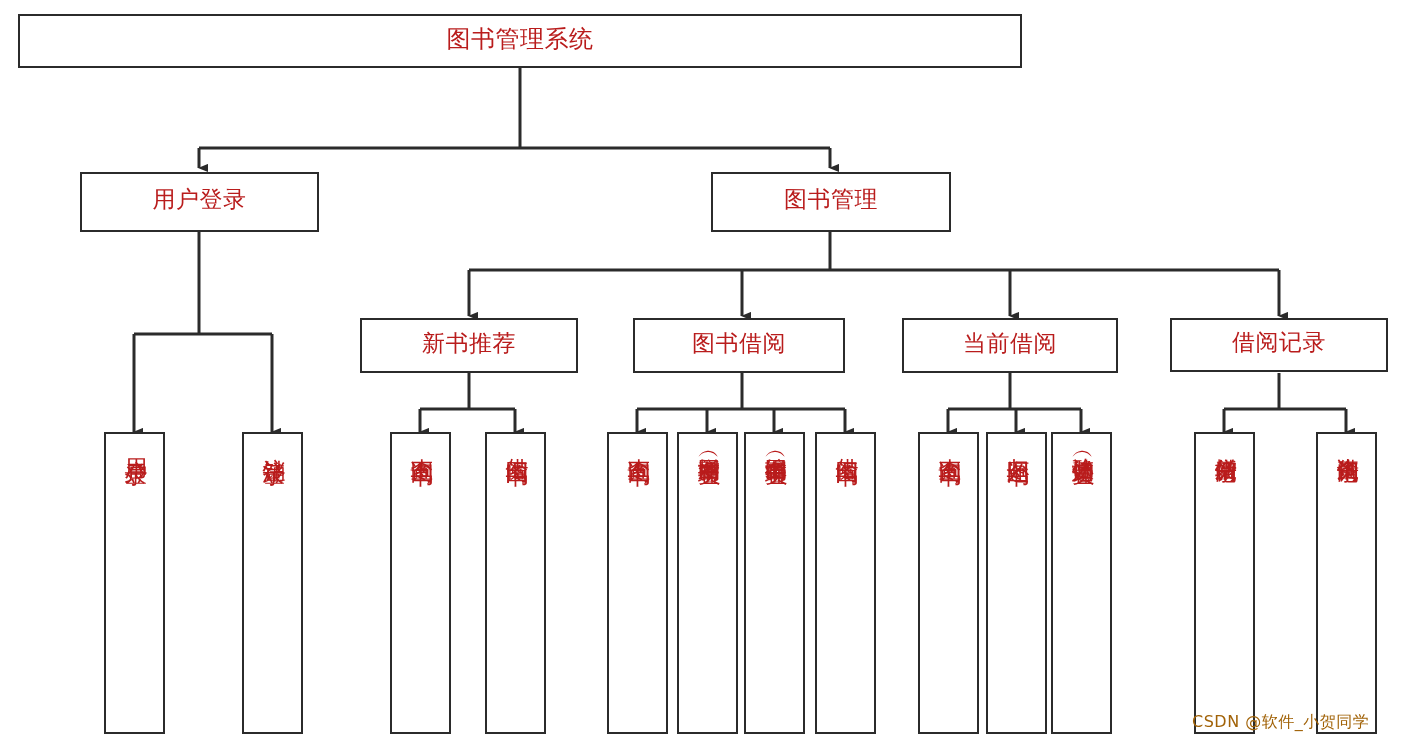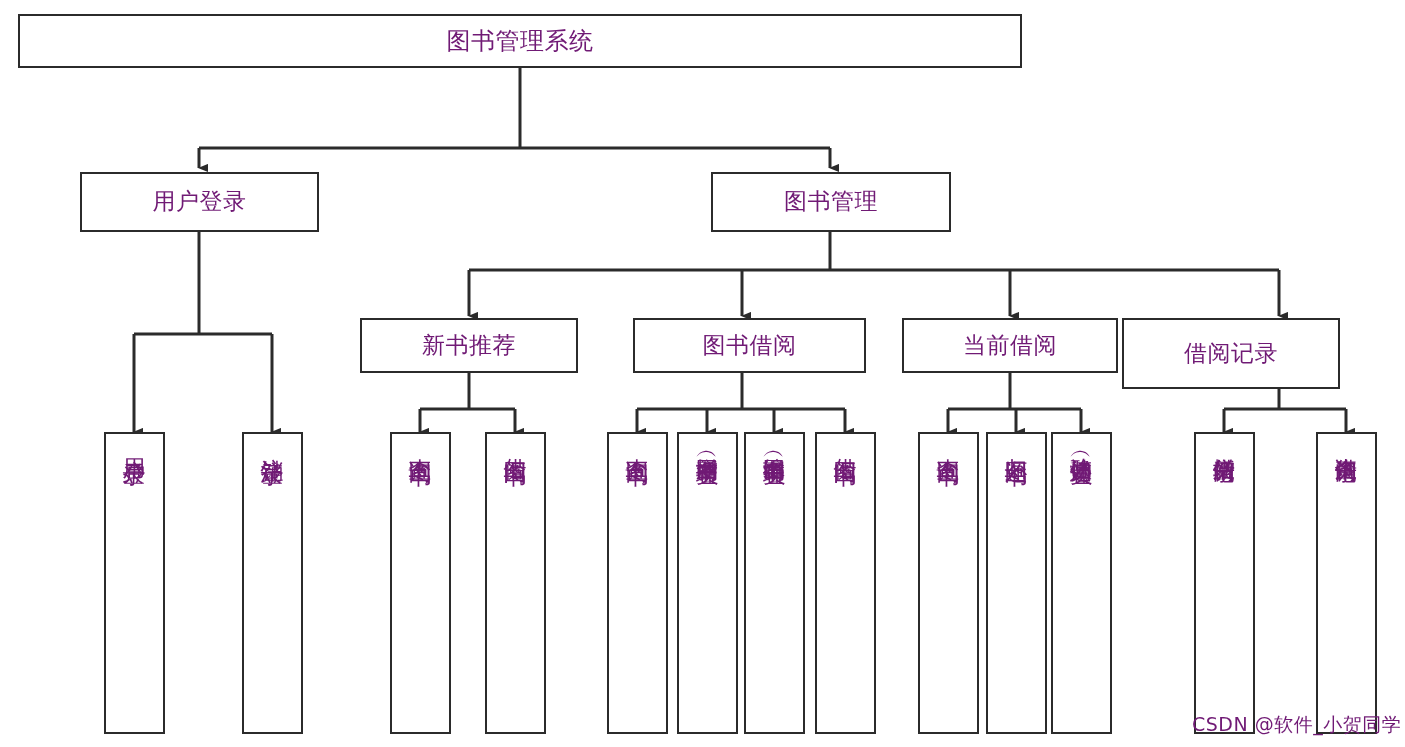--- a/index.html
+++ b/index.html
@@ -27,21 +27,22 @@
     pointer-events: none;
   }
   .node {
     position: absolute;
     box-sizing: border-box;
     border: 2.5px solid #2b2b2b;
     background: #ffffff;
     display: flex;
     align-items: center;
     justify-content: center;
-    color: #701a75;
+    color: #b91c1c;
+    font-family: Liberation Mono, monospace;
   }
   .node-label {
     display: block;
     text-align: center;
     line-height: 1.12;
     letter-spacing: 0.5px;
   }
   
   .node.horiz .node-label {
     writing-mode: horizontal-tb;
@@ -64,22 +65,22 @@
     line-height: 1.05;
     letter-spacing: 2px;
     white-space: nowrap;
   }
   .node.vert.tall-text .node-label {
     font-size: 22px;
     letter-spacing: 1px;
   }
   .watermark {
     position: absolute;
-    font-size: 19px;
-    color: #701a75;
+    font-size: 16px;
+    color: #a16207;
     white-space: nowrap;
     letter-spacing: 0.5px;
     user-select: none;
   }
 </style>
 </head>
 <body>
 
 <div id="diagram-root">
 
@@ -140,27 +141,27 @@
   <div class="node horiz" style="left:80px; top:172px; width:239px; height:60px;">
     <span class="node-label">用户登录</span>
   </div>
   <div class="node horiz" style="left:711px; top:172px; width:240px; height:60px;">
     <span class="node-label">图书管理</span>
   </div>
 
   <div class="node horiz" style="left:360px; top:318px; width:218px; height:55px;justify-content:center;">
     <span class="node-label">新书推荐</span>
   </div>
-  <div class="node horiz" style="left:633px; top:318px; width:233px; height:55px;">
+  <div class="node horiz" style="left:633px; top:318px; width:212px; height:55px;">
     <span class="node-label">图书借阅</span>
   </div>
   <div class="node horiz" style="left:902px; top:318px; width:216px; height:55px;">
     <span class="node-label">当前借阅</span>
   </div>
-  <div class="node horiz" style="left:1122px; top:318px; width:218px; height:71px;">
+  <div class="node horiz" style="left:1170px; top:318px; width:218px; height:54px;">
     <span class="node-label">借阅记录</span>
   </div>
 
   <div class="node vert" style="left:104px; top:432px; width:61px; height:302px;">
     <span class="node-label">用户登录</span>
   </div>
   <div class="node vert" style="left:242px; top:432px; width:61px; height:302px;">
     <span class="node-label">注销登录</span>
   </div>
 

